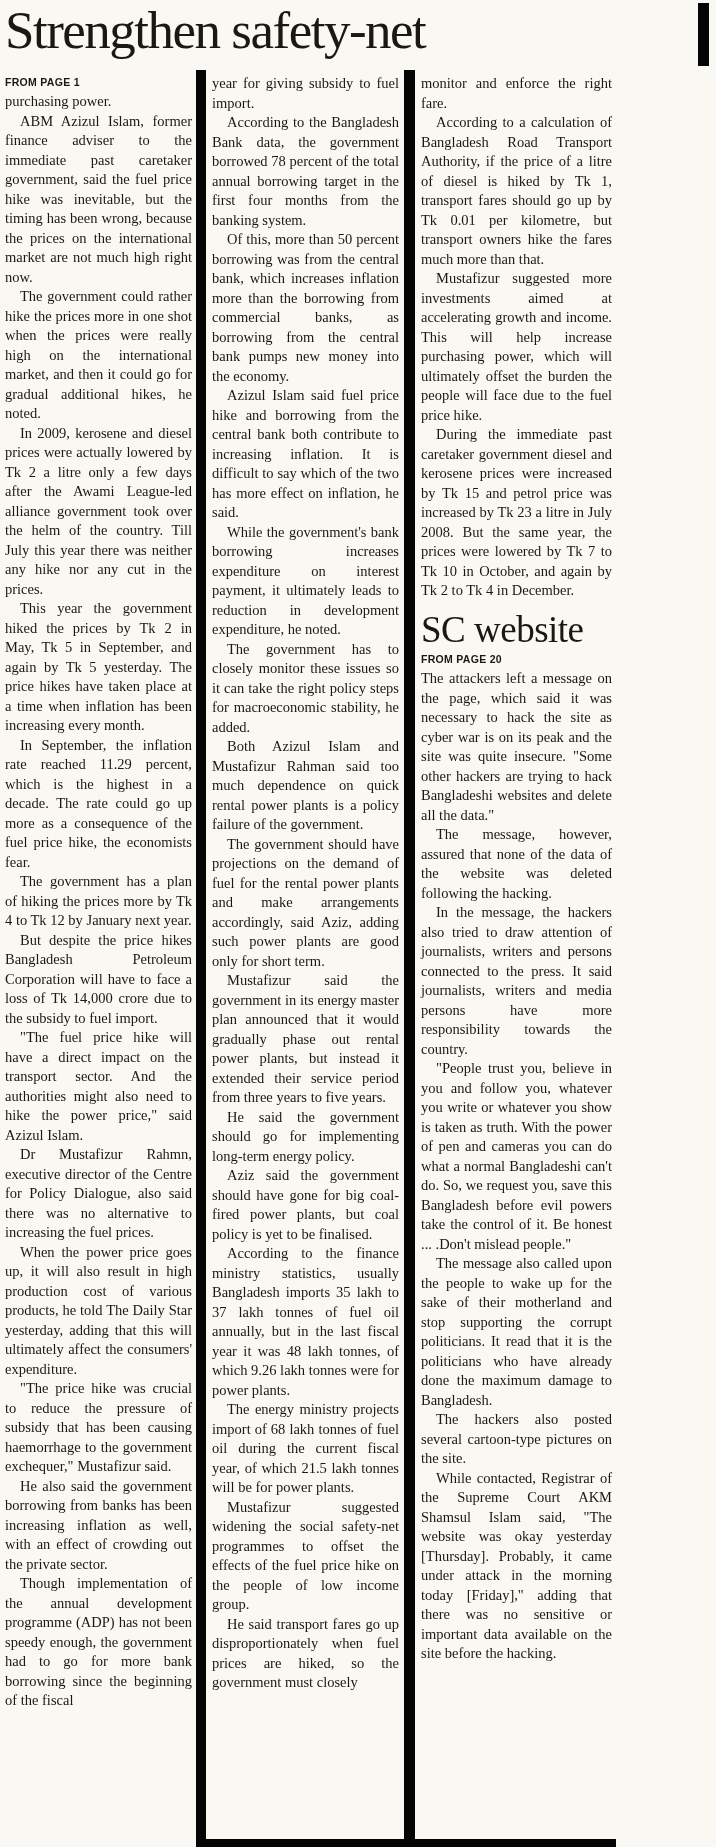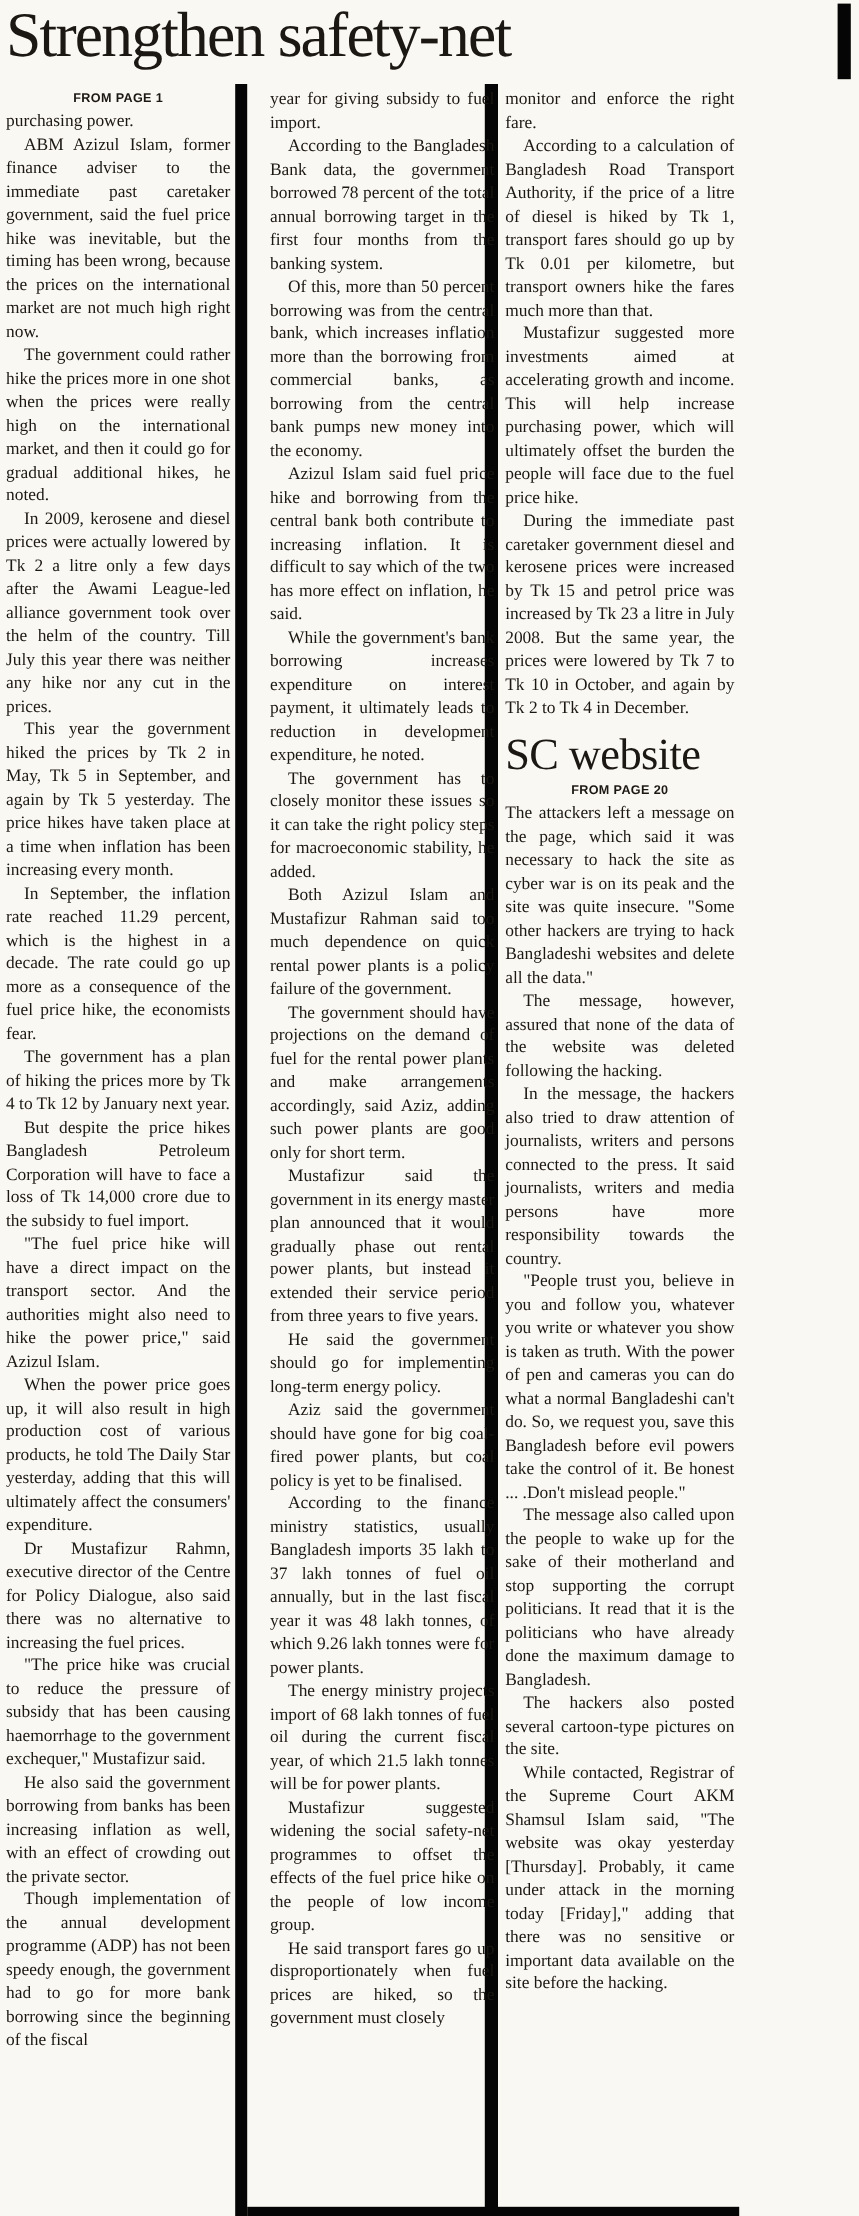--- a/index.html
+++ b/index.html
@@ -46,30 +46,30 @@
     position: absolute;
     top: 74px;
     width: 187px;
     text-align: justify;
     font-size: 14.5px;
     line-height: 19.5px;
     hyphens: auto;
     -webkit-hyphens: auto;
   }
   .col-1 { left: 5px; }
-  .col-2 { left: 225px; }
+  .col-2 { left: 212px; }
   .col-3 { left: 421px; width: 191px; }
   .from-page {
     font-family: "Liberation Sans", sans-serif;
     font-weight: 700;
     font-size: 10.5px;
     line-height: 14px;
     letter-spacing: 0.3px;
     margin: 1px 0 3px 0;
-    text-align: center;
+    text-align: left;
   }
   .para {
     margin: 0;
     text-indent: 15px;
   }
   .para.lead { text-indent: 0; }
   .para-list { margin: 0; padding: 0; }
   .subhead {
     margin: 9px 0 2px 0;
     font-size: 37px;
@@ -96,22 +96,22 @@
     <p class="para lead">purchasing power.</p>
     <div class="para-list">
         <p class="para">ABM Azizul Islam, former finance adviser to the immediate past caretaker government, said the fuel price hike was inevitable, but the timing has been wrong, because the prices on the international market are not much high right now.</p>
         <p class="para">The government could rather hike the prices more in one shot when the prices were really high on the international market, and then it could go for gradual additional hikes, he noted.</p>
         <p class="para">In 2009, kerosene and diesel prices were actually lowered by Tk 2 a litre only a few days after the Awami League-led alliance government took over the helm of the country. Till July this year there was neither any hike nor any cut in the prices.</p>
         <p class="para">This year the government hiked the prices by Tk 2 in May, Tk 5 in September, and again by Tk 5 yesterday. The price hikes have taken place at a time when inflation has been increasing every month.</p>
         <p class="para">In September, the inflation rate reached 11.29 percent, which is the highest in a decade. The rate could go up more as a consequence of the fuel price hike, the economists fear.</p>
         <p class="para">The government has a plan of hiking the prices more by Tk 4 to Tk 12 by January next year.</p>
         <p class="para">But despite the price hikes Bangladesh Petroleum Corporation will have to face a loss of Tk 14,000 crore due to the subsidy to fuel import.</p>
         <p class="para">"The fuel price hike will have a direct impact on the transport sector. And the authorities might also need to hike the power price," said Azizul Islam.</p>
+        <p class="para">Dr Mustafizur Rahmn, executive director of the Centre for Policy Dialogue, also said there was no alternative to increasing the fuel prices.</p>
         <p class="para">When the power price goes up, it will also result in high production cost of various products, he told The Daily Star yesterday, adding that this will ultimately affect the consumers' expenditure.</p>
-        <p class="para">Dr Mustafizur Rahmn, executive director of the Centre for Policy Dialogue, also said there was no alternative to increasing the fuel prices.</p>
         <p class="para">"The price hike was crucial to reduce the pressure of subsidy that has been causing haemorrhage to the government exchequer," Mustafizur said.</p>
         <p class="para">He also said the government borrowing from banks has been increasing inflation as well, with an effect of crowding out the private sector.</p>
         <p class="para">Though implementation of the annual development programme (ADP) has not been speedy enough, the government had to go for more bank borrowing since the beginning of the fiscal</p>
       </div>
   </div>
 
   <div class="col col-2">
     <p class="para lead">year for giving subsidy to fuel import.</p>
     <div class="para-list">
         <p class="para">According to the Bangladesh Bank data, the government borrowed 78 percent of the total annual borrowing target in the first four months from the banking system.</p>

